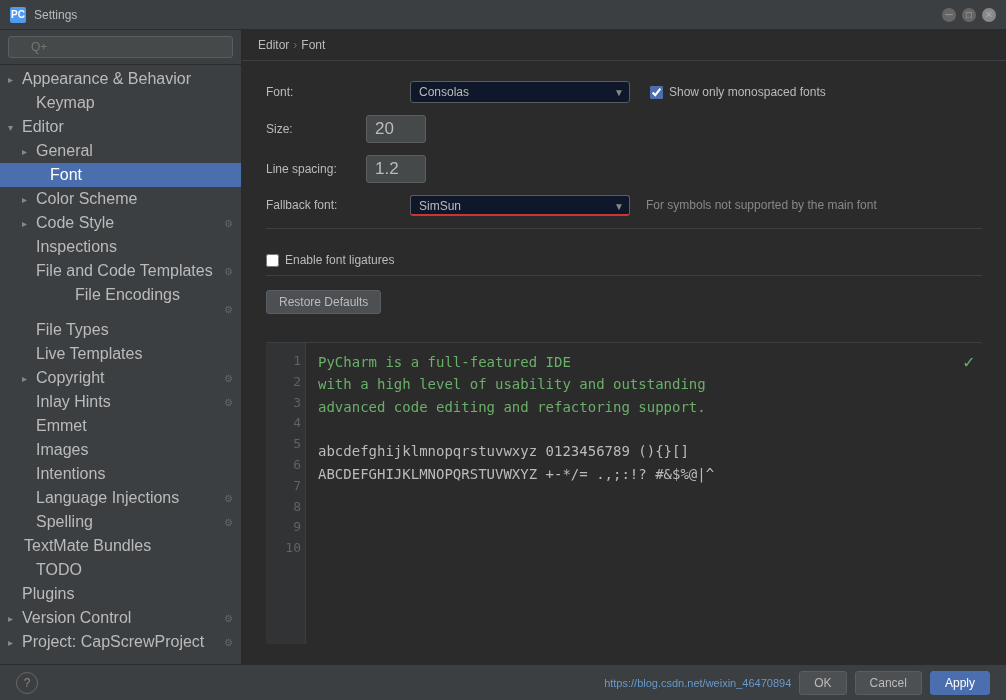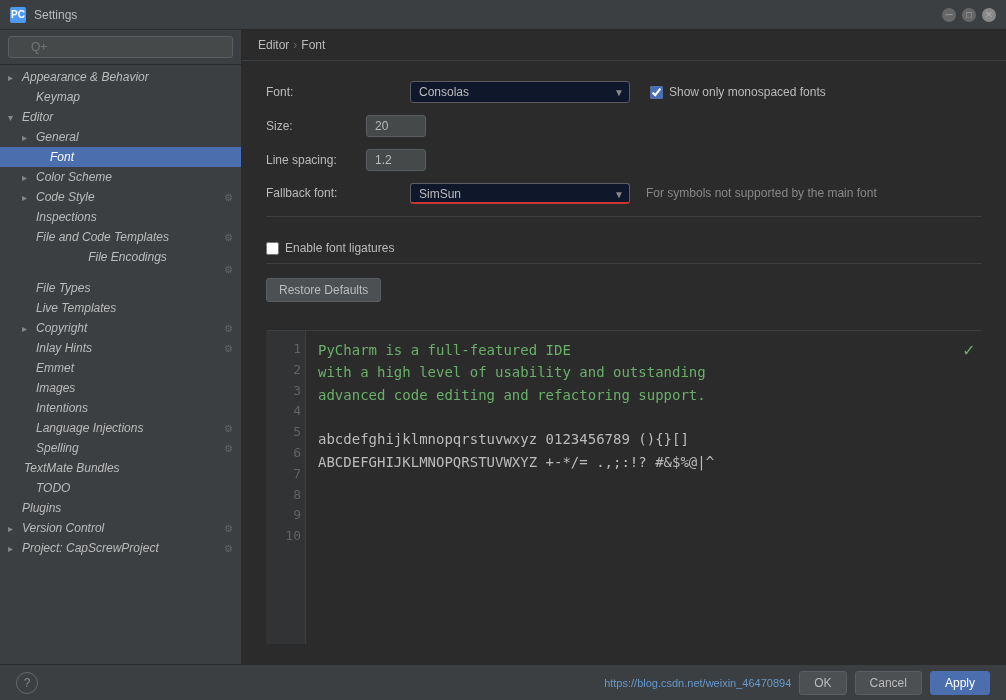--- a/index.html
+++ b/index.html
@@ -25,39 +25,39 @@
     .search-icon-inner { position: absolute; left: 6px; top: 50%; transform: translateY(-50%); color: #888; font-size: 11px; pointer-events: none; }
     
     .tree { flex: 1; overflow-y: auto; overflow-x: hidden; padding: 2px 0; }
     .tree::-webkit-scrollbar { width: 6px; }
     .tree::-webkit-scrollbar-thumb { background: #555; border-radius: 3px; }
     
     .tree-item { display: flex; align-items: center; padding: 3px 8px; cursor: pointer; white-space: nowrap; }
     .tree-item.selected { background: #4b6eaf; color: white; }
     
     .tree-arrow { width: 14px; font-size: 10px; color: #888; flex-shrink: 0; }
-    .item-label { font-size: 12px; font-style: italic; }
+    .item-label { font-size: 16px; }
 
     
     .item-right-icon { margin-left: auto; color: #666; font-size: 10px; }
 
     
     .content { flex: 1; background: #2b2b2b; display: flex; flex-direction: column; overflow: hidden; }
     
     .breadcrumb { padding: 8px 16px; border-bottom: 1px solid #3c3f41; display: flex; align-items: center; gap: 4px; background: #2b2b2b; }
     .breadcrumb-item { color: #bbbbbb; font-size: 12px; }
     .breadcrumb-sep { color: #666; font-size: 12px; }
     .breadcrumb-current { color: #bbbbbb; font-size: 12px; font-weight: 500; }
 
     .settings-panel { padding: 20px 24px; flex: 1; overflow-y: auto; display: flex; flex-direction: column; justify-content: center; }
     
     .form-row { display: flex; align-items: center; margin-bottom: 12px; }
     .form-label { width: 100px; color: #bbbbbb; font-size: 12px; flex-shrink: 0; }
     
-    .text-input { background: #45494a; border: 1px solid #5a5e62; border-radius: 3px; color: #bbbbbb; padding: 3px 8px; font-size: 12px; outline: none; width: 60px; }
+    .text-input { background: #45494a; border: 1px solid #5a5e62; border-radius: 3px; color: #bbbbbb; padding: 3px 8px; font-size: 17px; outline: none; width: 60px; }
     
     .select-wrapper { position: relative; display: inline-block; }
     .select-control { background: #0f172a; border: 1px solid #5a5e62; border-radius: 3px; color: #bbbbbb; padding: 3px 24px 3px 8px; font-size: 12px; outline: none; appearance: none; cursor: pointer; width: 220px; margin-left: 44px; }
     .select-arrow { position: absolute; right: 6px; top: 50%; transform: translateY(-50%); color: #888; pointer-events: none; font-size: 10px; }
     
     .checkbox-row { display: flex; align-items: center; gap: 6px; margin-bottom: 12px; }
     .checkbox-label { color: #bbbbbb; font-size: 12px; }
     .checkbox-input { accent-color: #4b6eaf; width: 13px; height: 13px; cursor: pointer; }
     
     .hint-text { color: #888; font-size: 12px; margin-left: 16px; }

